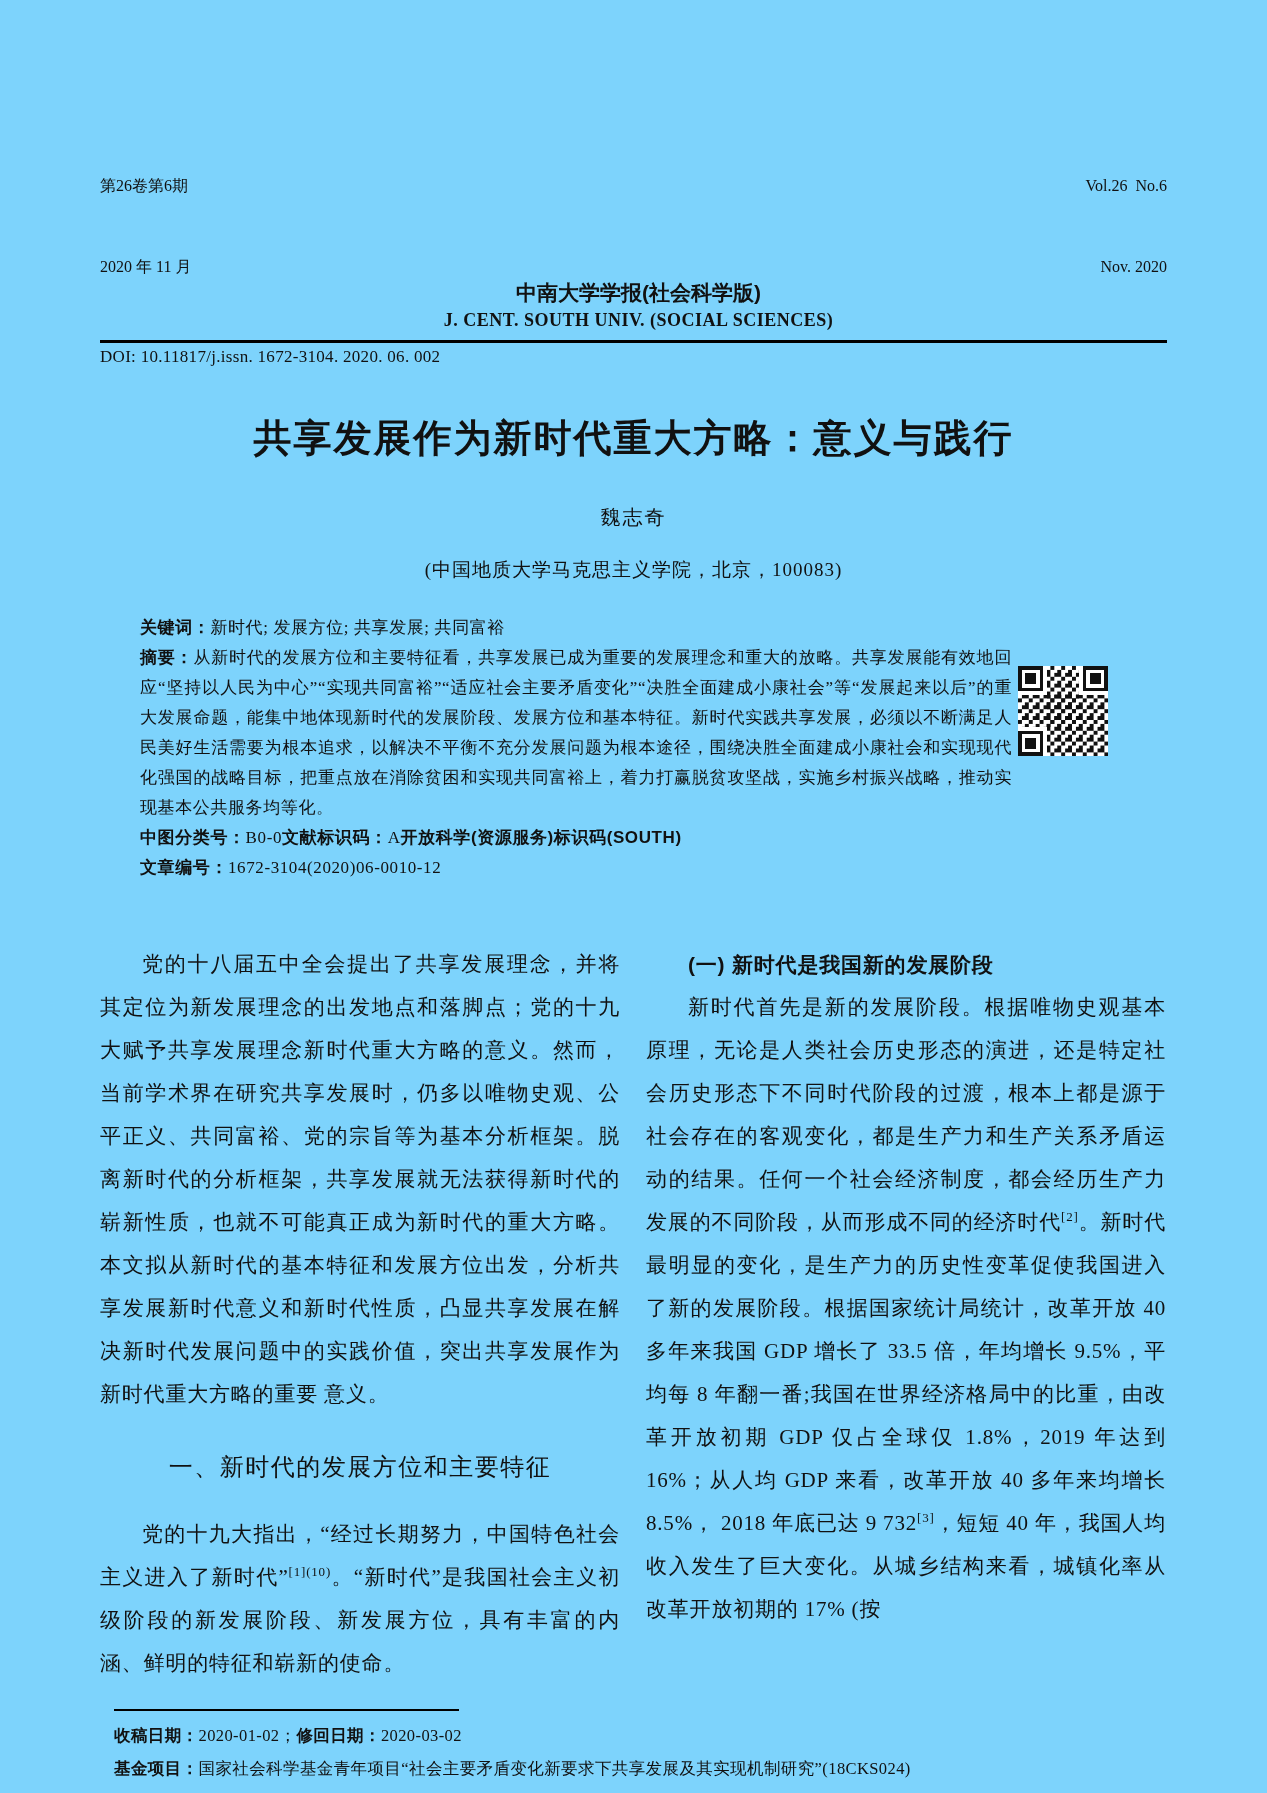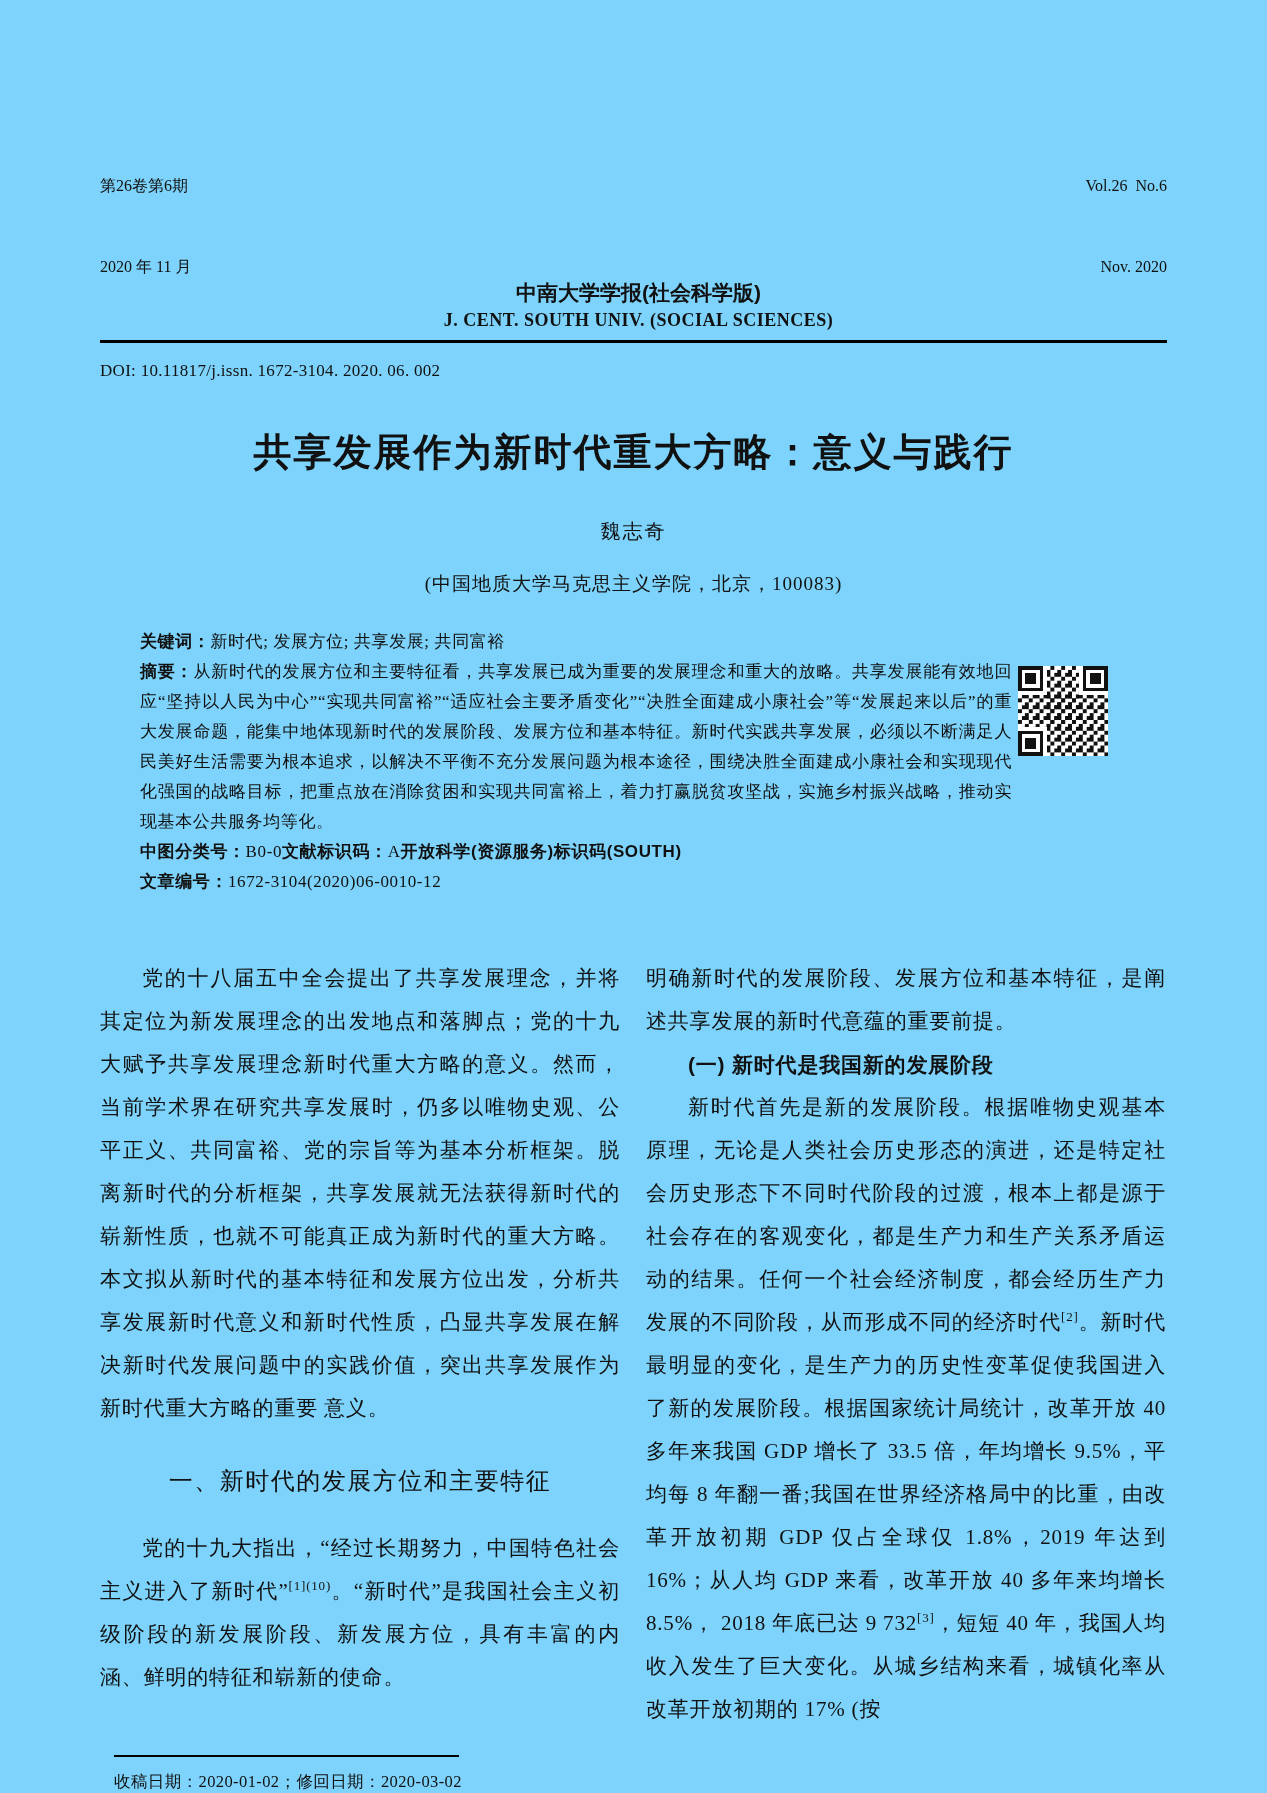--- a/index.html
+++ b/index.html
@@ -13,21 +13,21 @@
     overflow:hidden;
   }
   
   .hdr{display:flex;justify-content:space-between;align-items:flex-end;}
   .hdr-left,.hdr-right{font-size:16px;line-height:27px;white-space:pre;}
   .hdr-right{text-align:right;}
   .hdr-center{text-align:center;}
   .jname-cn{font-family:"Liberation Sans","DejaVu Sans",sans-serif;font-weight:bold;font-size:21px;line-height:26px;}
   .jname-en{font-weight:bold;font-size:18px;line-height:28px;letter-spacing:0.5px;}
   .hdr-rule{border-top:3px solid #000;margin-top:6px;}
-  .doi{font-size:17px;margin-top:18px;letter-spacing:0.3px;}
+  .doi{font-size:17px;margin-top:4px;letter-spacing:0.3px;}
   
   .title{font-family:"Liberation Sans","DejaVu Sans",sans-serif;font-weight:bold;
          font-size:38px;text-align:center;margin:46px 0 0 0;letter-spacing:2px;}
   .author{text-align:center;font-size:20px;margin-top:40px;letter-spacing:2px;}
   .affiliation{text-align:center;font-size:19px;margin-top:26px;letter-spacing:1px;}
   
   .abstract{margin:30px 0 0 40px;width:872px;font-size:17px;line-height:30px;text-align:justify;letter-spacing:0.6px;}
   .abstract p{margin:0;}
   .abstract b{font-family:"Liberation Sans","DejaVu Sans",sans-serif;font-weight:bold;}
   .meta-row{display:flex;}
@@ -39,21 +39,21 @@
   .col{width:520px;font-size:21px;line-height:43px;text-align:justify;letter-spacing:0.8px;}
   .col p{margin:0;}
   .indent{text-indent:2em;}
   .sec-h{font-size:24px;font-weight:normal;text-align:center;margin:30px 0 24px 0;letter-spacing:1.5px;}
   .sub-h{font-family:"Liberation Sans","DejaVu Sans",sans-serif;font-weight:bold;
          font-size:21px;line-height:43px;text-indent:2em;margin:0;}
   sup{font-size:13px;line-height:0;}
   
   .footnotes{margin-top:24px;margin-left:14px;font-size:16.5px;line-height:33px;letter-spacing:0.4px;}
   .fn-rule{width:345px;border-top:2px solid #000;margin-bottom:8px;}
-  .footnotes b{font-family:"Liberation Sans","DejaVu Sans",sans-serif;font-weight:normal;white-space:nowrap;}
+  .footnotes b{font-family:"Liberation Sans","DejaVu Sans",sans-serif;font-weight:bold;white-space:nowrap;}
   .fn-row{display:flex;align-items:flex-start;}
   .fn-row .fn-text{flex:1;text-align:justify;}
 </style>
 </head>
 <body>
 
 <div class="page">
 
   <div class="hdr">
     <div class="hdr-left">
@@ -115,21 +115,20 @@
     </svg>
   </div>
 
   <main class="columns">
     <div class="col">
       <p class="indent">党的十八届五中全会提出了共享发展理念，并将其定位为新发展理念的出发地点和落脚点；党的十九大赋予共享发展理念新时代重大方略的意义。然而，当前学术界在研究共享发展时，仍多以唯物史观、公平正义、共同富裕、党的宗旨等为基本分析框架。脱离新时代的分析框架，共享发展就无法获得新时代的崭新性质，也就不可能真正成为新时代的重大方略。本文拟从新时代的基本特征和发展方位出发，分析共享发展新时代意义和新时代性质，凸显共享发展在解决新时代发展问题中的实践价值，突出共享发展作为新时代重大方略的重要 意义。</p>
       <h2 class="sec-h">一、新时代的发展方位和主要特征</h2>
       <p class="indent"><span>党的十九大指出，“经过长期努力，中国特色社会主义进入了新时代”</span><sup>[1](10)</sup><span>。“新时代”是我国社会主义初级阶段的新发展阶段、新发展方位，具有丰富的内涵、鲜明的特征和崭新的使命。</span></p>
     </div>
     <div class="col">
-      <p>明确新时代的发展阶段、发展方位和基本特征，是阐述共享发展的新时代意蕴的重要前提。</p>
       <h3 class="sub-h">(一) 新时代是我国新的发展阶段</h3>
       <p class="indent"><span>新时代首先是新的发展阶段。根据唯物史观基本原理，无论是人类社会历史形态的演进，还是特定社会历史形态下不同时代阶段的过渡，根本上都是源于社会存在的客观变化，都是生产力和生产关系矛盾运动的结果。任何一个社会经济制度，都会经历生产力发展的不同阶段，从而形成不同的经济时代</span><sup>[2]</sup><span>。新时代最明显的变化，是生产力的历史性变革促使我国进入了新的发展阶段。根据国家统计局统计，改革开放 40 多年来我国 GDP 增长了 33.5 倍，年均增长 9.5%，平均每 8 年翻一番;我国在世界经济格局中的比重，由改革开放初期 GDP 仅占全球仅 1.8%，2019 年达到 16%；从人均 GDP 来看，改革开放 40 多年来均增长 8.5%， 2018 年底已达 9 732</span><sup>[3]</sup><span>，短短 40 年，我国人均收入发生了巨大变化。从城乡结构来看，城镇化率从改革开放初期的 17% (按</span></p>
     </div>
   </main>
 
   <footer class="footnotes">
     <div class="fn-rule"></div>
     <div>
       <b>收稿日期：</b><span>2020-01-02；</span><b>修回日期：</b><span>2020-03-02</span>
     </div>

